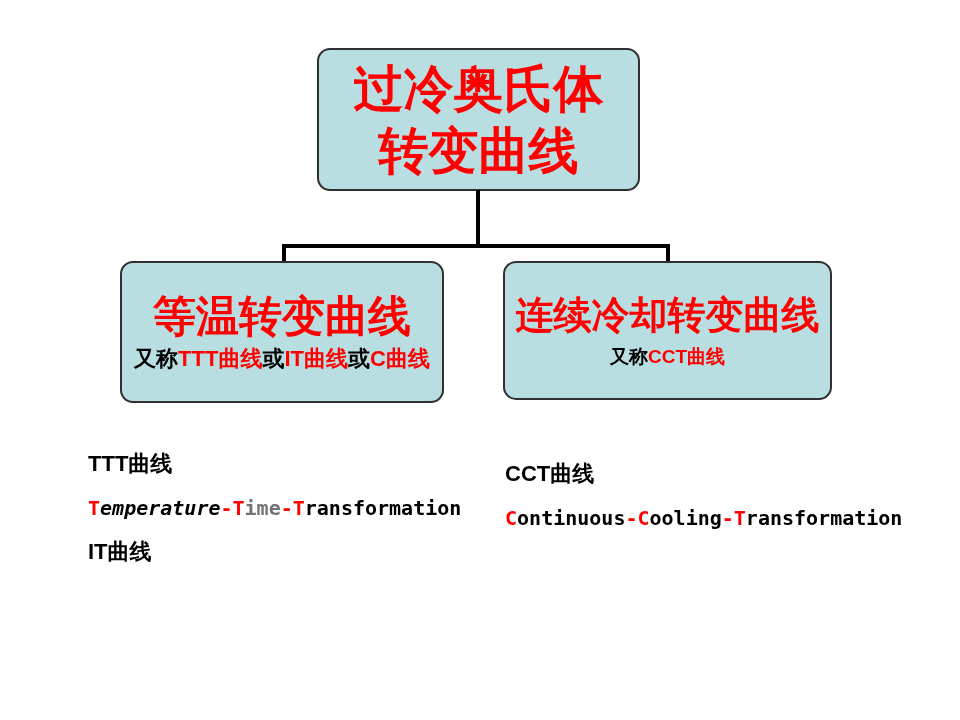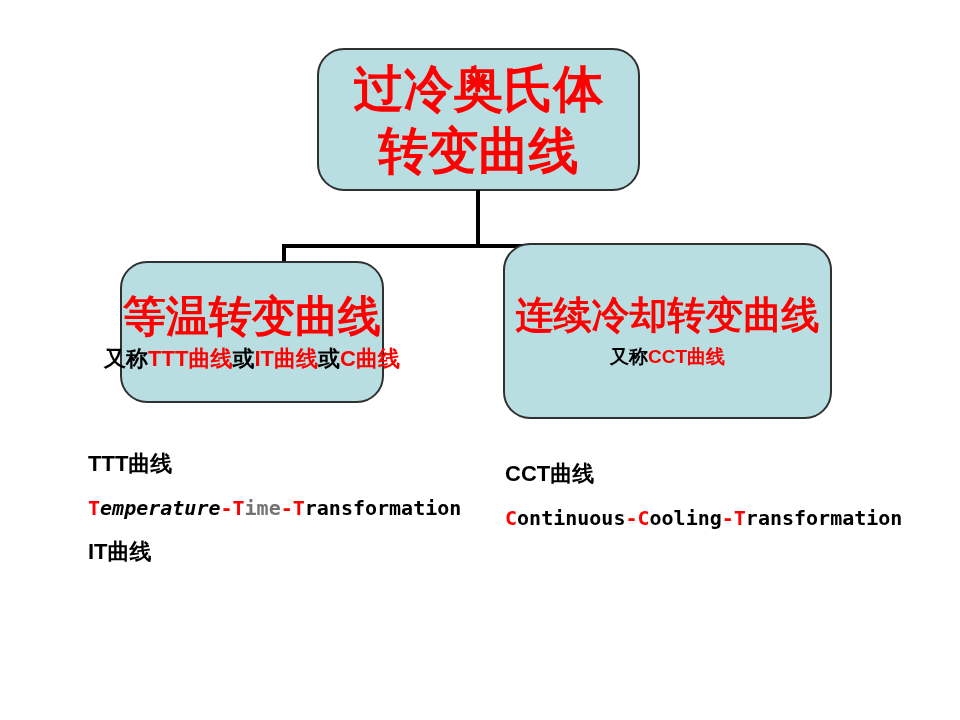--- a/index.html
+++ b/index.html
@@ -8,30 +8,30 @@
     width: 960px; height: 720px;
     background: #ffffff;
     overflow: hidden;
     font-family: "Liberation Sans", sans-serif;
   }
   .node {
     position: absolute;
     box-sizing: border-box;
     background: var(--box-fill, #b9dee2);
     border: 2px solid var(--box-border, #303030);
-    border-radius: 27px;
+    border-radius: 13px;
     display: flex;
     flex-direction: column;
     align-items: center;
     justify-content: center;
     text-align: center;
   }
   .node-root { left: 317px; top: 48px; width: 323px; height: 143px; }
-  .node-left { left: 120px; top: 261px; width: 264px; height: 142px; }
-  .node-right { left: 503px; top: 243px; width: 329px; height: 176px; }
+  .node-left { left: 120px; top: 261px; width: 324px; height: 142px; }
+  .node-right { left: 503px; top: 261px; width: 329px; height: 139px; }
 
   .root-line {
     color: var(--red, #ff0000);
     font-weight: bold;
     font-size: 50px;
     line-height: 62px;
     white-space: nowrap;
   }
   .node-title {
     color: var(--red, #ff0000);

